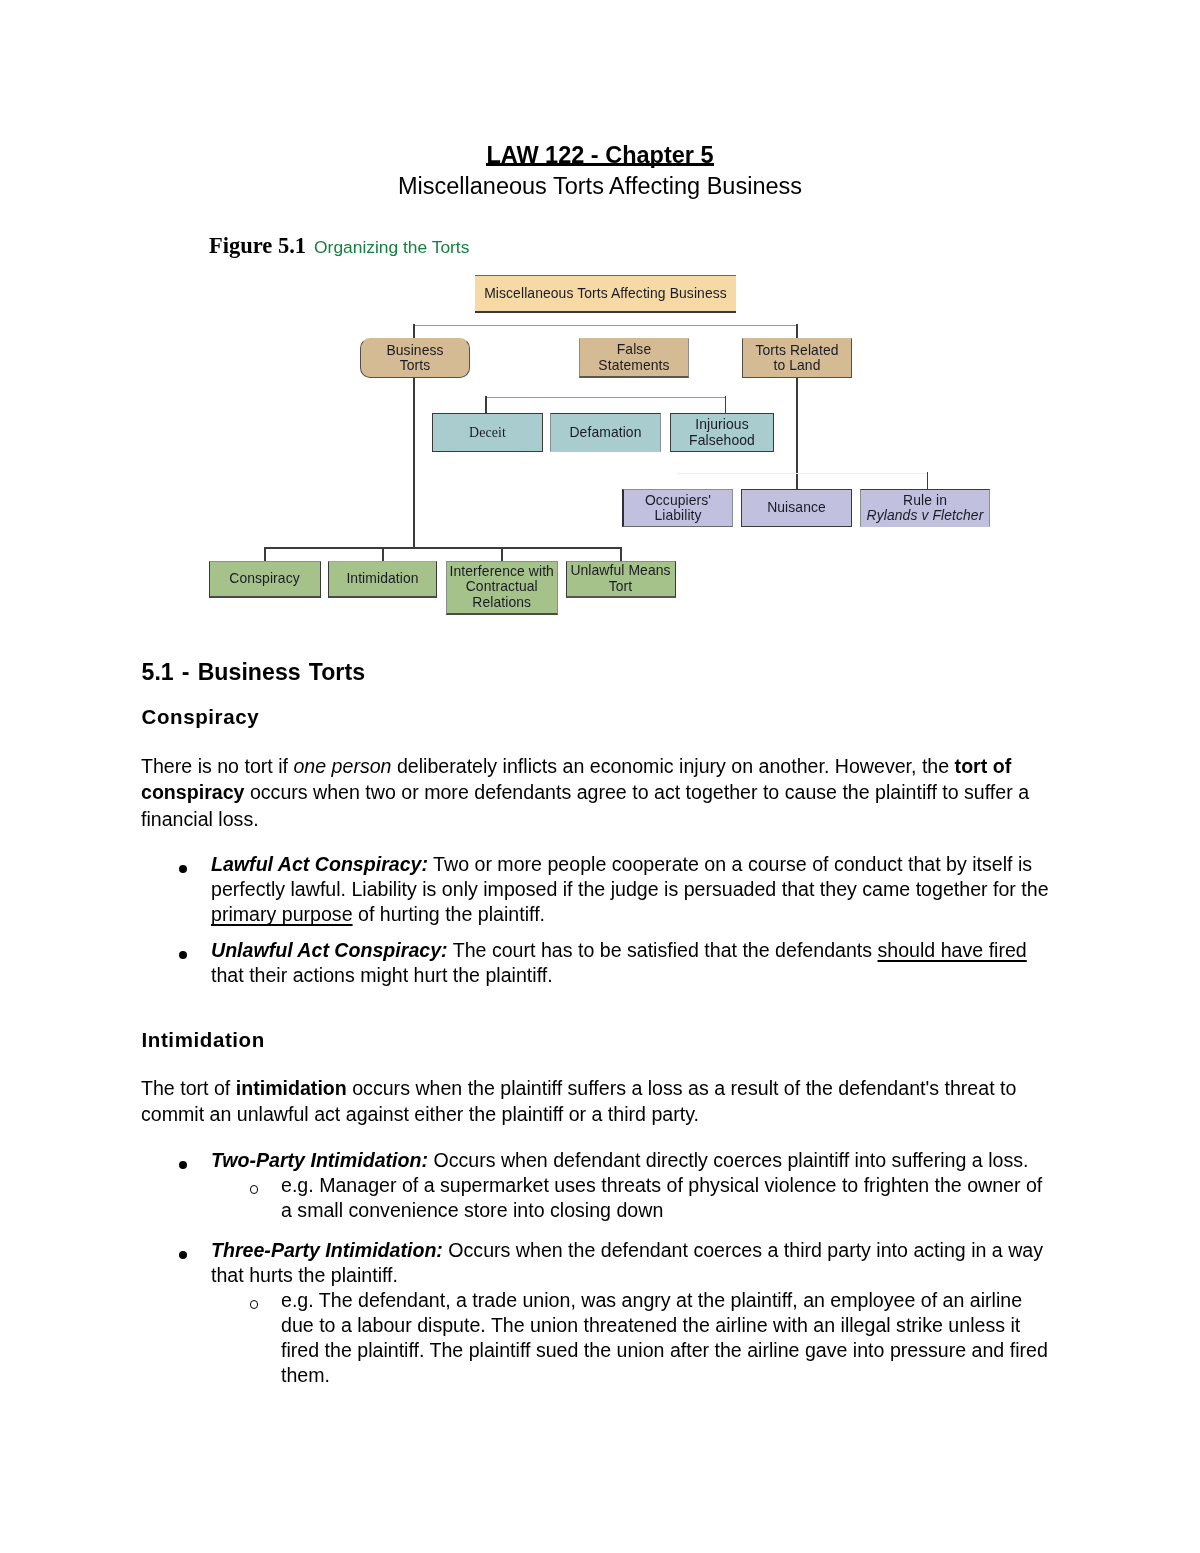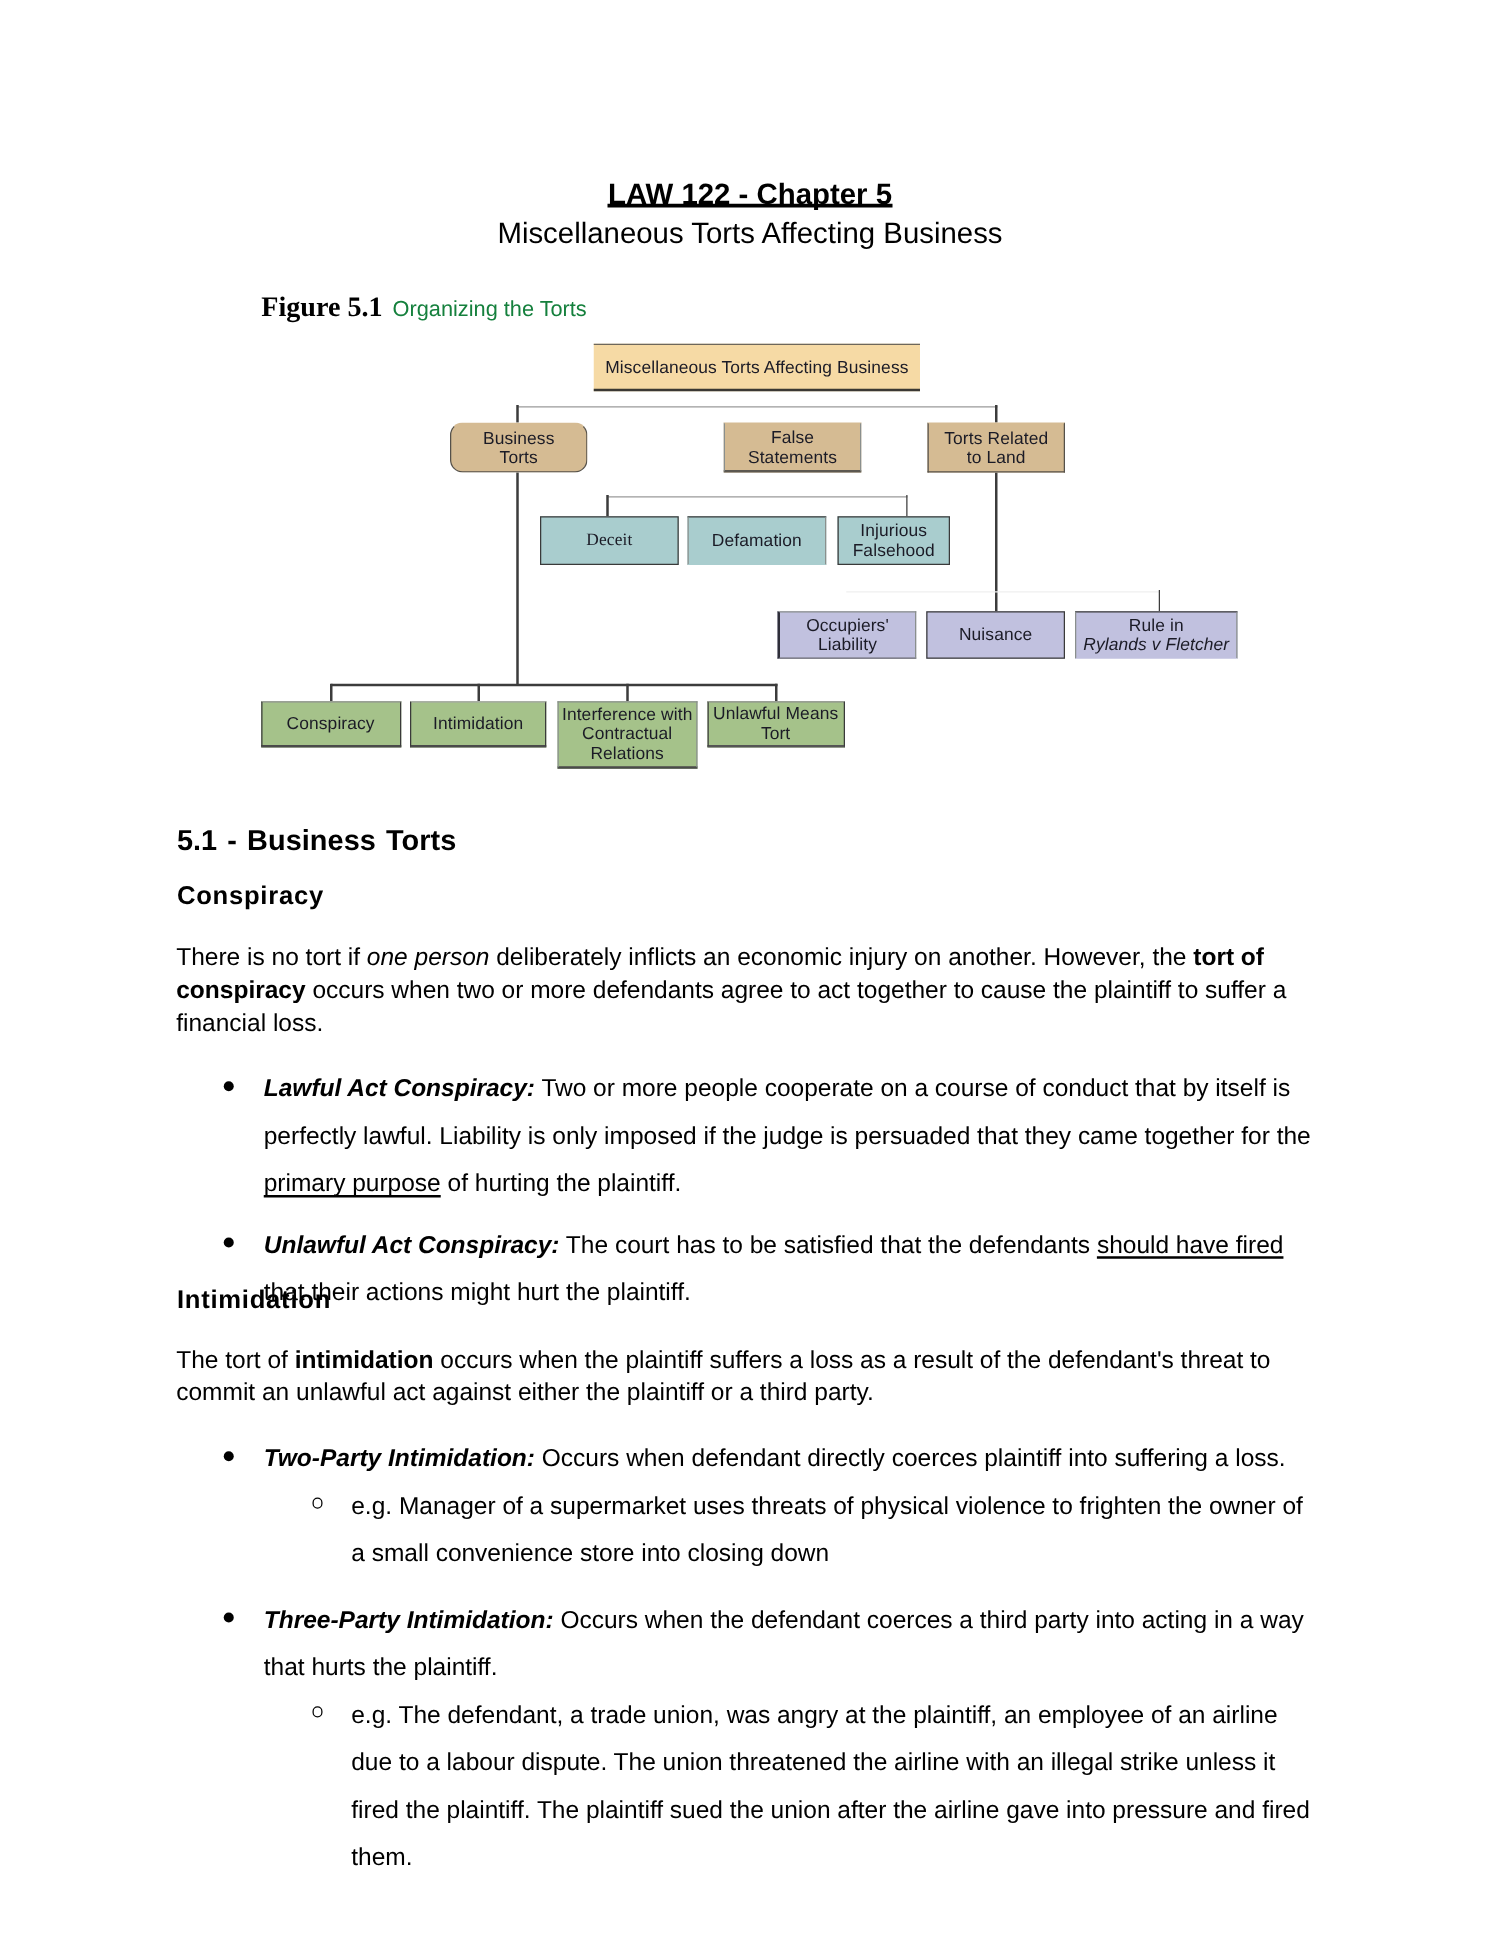--- a/index.html
+++ b/index.html
@@ -45,21 +45,21 @@
   .sec-h{position:absolute;left:141.5px;font-size:23.1px;font-weight:bold;letter-spacing:0.05px;word-spacing:1.6px;}
   .sub-h{position:absolute;left:141.5px;font-size:20.5px;font-weight:bold;letter-spacing:0.6px;}
   .para{position:absolute;left:141px;width:910px;font-size:19.6px;line-height:26.4px;}
   .b{font-weight:bold;}
   .i{font-style:italic;}
   .bi{font-weight:bold;font-style:italic;}
   .u{text-decoration:underline;text-decoration-thickness:1.8px;text-underline-offset:2.5px;
        text-decoration-skip-ink:none;}
 
   ul.l1{position:absolute;left:141px;width:910px;margin:0;padding:0;list-style:none;
-        font-size:19.6px;line-height:38px;}
+        font-size:19.6px;line-height:25px;}
   ul.l1>li{position:relative;padding-left:70px;margin:0;}
   ul.l1>li::before{content:"";position:absolute;left:38px;top:13px;width:8px;height:8px;
                    border-radius:50%;background:#000;}
   ul.l2{margin:0;padding:0;list-style:none;}
   ul.l2>li{position:relative;padding-left:70px;margin:0;}
   ul.l2>li::before{content:"";position:absolute;left:38.5px;top:12px;width:8.5px;height:8.5px;
                    border-radius:50%;border:1.9px solid #000;box-sizing:border-box;}
 </style>
 </head>
 <body>
@@ -96,21 +96,21 @@
     <div class="line" style="left:620.3px;top:547px;width:1.7px;height:14px;"></div>
 
     <div class="node tanTop" style="left:475px;top:275px;width:261px;height:38px;">Miscellaneous Torts Affecting Business</div>
 
     <div class="node tan bd-none-t" style="left:360px;top:338px;width:110px;height:40px;border-radius:10px;">Business<br>Torts</div>
     <div class="node tan bd-none-t bd-soft" style="left:551px;top:338px;width:110px;height:40px;border-bottom-color:#5c5850;border-bottom-width:2px;margin-left:28px;">False<br>Statements</div>
     <div class="node tan bd-none-t" style="left:742px;top:338px;width:110px;height:40px;">Torts Related<br>to Land</div>
 
     <div class="node teal bd-dark bd-none-b" style="left:432px;top:413px;width:111px;height:39px;font-family:Liberation Serif, serif;">Deceit</div>
     <div class="node teal bd-soft bd-none-b" style="left:550px;top:413px;width:111px;height:39px;border-top:1.8px solid #3a3a3a;">Defamation</div>
-    <div class="node teal bd-dark" style="left:670px;top:413px;width:90px;height:39px;">Injurious<br>Falsehood</div>
+    <div class="node teal bd-dark" style="left:670px;top:413px;width:104px;height:39px;">Injurious<br>Falsehood</div>
 
     <div class="node purple bd-soft" style="left:622px;top:489px;width:111px;height:38px;border-left:2px solid #2e2e38;border-bottom-color:#6a6a72;">Occupiers'<br>Liability</div>
     <div class="node purple bd-dark bd-none-b" style="left:741px;top:489px;width:111px;height:38px;">Nuisance</div>
     <div class="node purple bd-soft bd-none-b" style="left:860px;top:489px;width:130px;height:38px;border-top-color:#3a3a3a;">
         <div><span>Rule in</span><br><span class="i">Rylands v Fletcher</span></div>
       </div>
 
     <div class="node green bd-dark bd-none-b" style="left:208.5px;top:561px;width:112px;height:36.5px;border-top-color:#909090;border-bottom-color:#4a4a4a;border-bottom-width:2px;">Conspiracy</div>
     <div class="node green bd-dark bd-none-b" style="left:328px;top:561px;width:109px;height:36.5px;border-top-color:#a4a4a4;border-bottom-color:#4a4a4a;border-bottom-width:2px;">Intimidation</div>
     <div class="node green bd-soft" style="left:446px;top:560.5px;width:111.5px;height:54px;border-bottom-color:#4a4a4a;border-bottom-width:2px;">Interference with<br>Contractual<br>Relations</div>

